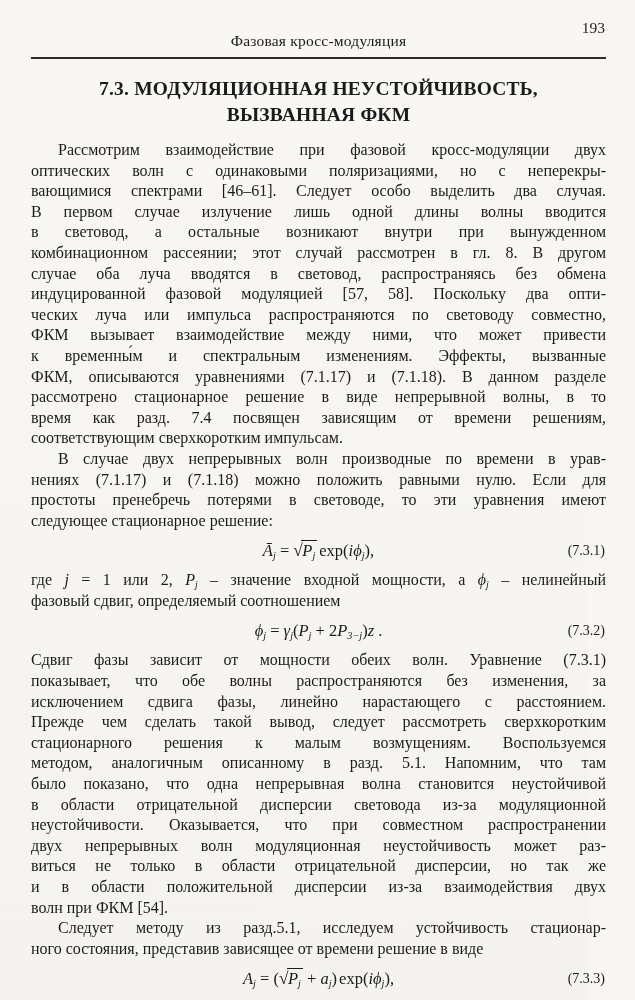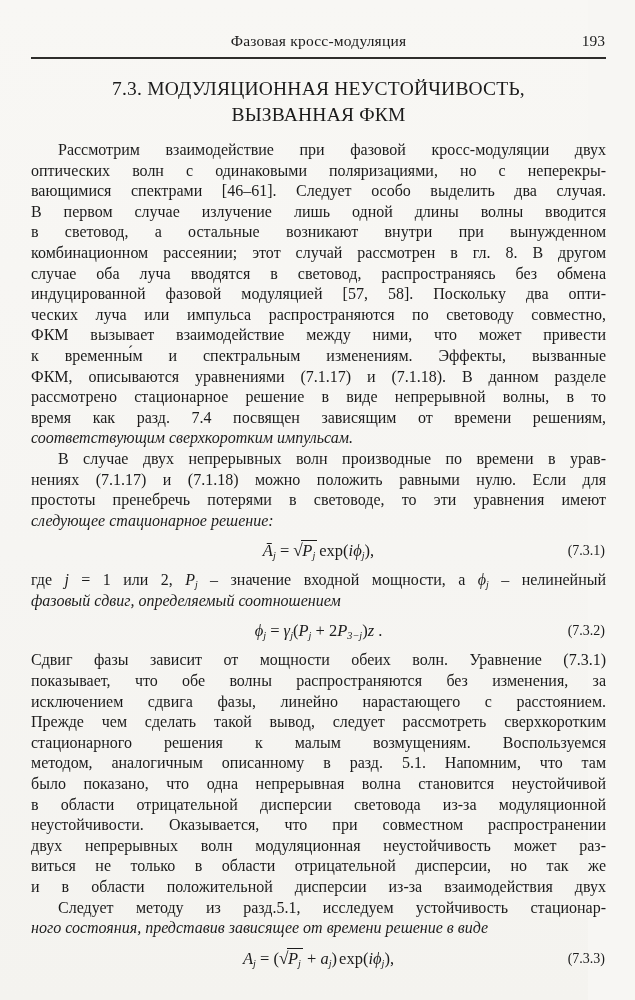--- a/index.html
+++ b/index.html
@@ -10,33 +10,33 @@
     color:#1b1b1b;
     overflow:hidden;
   }
   .page { position:relative; width:588px; height:1000px;
     background:linear-gradient(180deg,#f8f7f4 0%,#f6f5f2 55%,#f4f3ef 100%); }
   .content { position:absolute; left:31px; width:575px; top:0; }
 
   
   .running-head { position:relative; padding-top:32px; height:21px; font-size:15.5px; }
   .running-title { position:absolute; left:0; right:0; text-align:center; letter-spacing:0.2px; }
-  .page-number { position:absolute; right:1px; top:32px; }
+  .page-number { position:absolute; right:1px; top:19px; }
   .header-rule { border:0; border-top:2px solid #2e2d2b; margin:4px 0 0 0; width:100%; }
 
   
-  .section-title { margin-top:17px; text-align:center; font-weight:normal;
+  .section-title { margin-top:17px; text-align:center; font-weight:bold;
     font-size:19.5px; line-height:26px; letter-spacing:0.2px; }
 
   
   .bodytext { margin-top:12px; font-size:16px; line-height:20.6px; }
   .para { margin:0; }
   .tline { text-align:justify; text-align-last:justify; white-space:nowrap; }
   .tline { white-space:normal; }
-  .tline-last { text-align-last:left;font-style:italic; }
+  .tline-last { text-align-last:left; }
   .para.indent .tline:first-child { text-indent:27px; }
 
   
   .mi { font-style:italic; }
   sub { font-size:0.62em; line-height:0; vertical-align:-0.28em; }
   .eq-row { position:relative; text-align:center; font-size:16.5px;
     margin:7px 0 6px 0; height:26px; line-height:26px; }
   .eq-number { position:absolute; right:1px; top:0; font-size:14px; font-style:normal;margin-left:24px; }
   .sqrt-sign { font-size:1.05em; }
   .rad { border-top:1.5px solid #1b1b1b; padding:0 2px 0 1px; margin-left:-1.5px; }
@@ -107,20 +107,21 @@
           <div class="tline">исключением сдвига фазы, линейно нарастающего с расстоянием.</div>
           <div class="tline">Прежде чем сделать такой вывод, следует рассмотреть сверхкоротким</div>
           <div class="tline">стационарного решения к малым возмущениям. Воспользуемся</div>
           <div class="tline">методом, аналогичным описанному в разд. 5.1. Напомним, что там</div>
           <div class="tline">было показано, что одна непрерывная волна становится неустойчивой</div>
           <div class="tline">в области отрицательной дисперсии световода из-за модуляционной</div>
           <div class="tline">неустойчивости. Оказывается, что при совместном распространении</div>
           <div class="tline">двух непрерывных волн модуляционная неустойчивость может раз-</div>
           <div class="tline">виться не только в области отрицательной дисперсии, но так же</div>
           <div class="tline">и в области положительной дисперсии из-за взаимодействия двух</div>
+          <div class="tline tline-last">волн при ФКМ [54].</div>
         </div>
 
       <div class="para indent">
           <div class="tline">Следует методу из разд.5.1, исследуем устойчивость стационар-</div>
           <div class="tline tline-last">ного состояния, представив зависящее от времени решение в виде</div>
         </div>
 
       <div class="eq-row">
         <span><span class="mi">A</span><sub class="mi">j</sub><span> = </span><span>(</span><span class="sqrt-sign">√</span><span class="rad"><span class="mi">P</span><sub class="mi">j</sub></span><span> + </span><span class="mi">a</span><sub class="mi">j</sub><span>)</span><span class="fn">exp</span><span>(</span><span class="mi">iϕ</span><sub class="mi">j</sub><span>)</span><span>,</span></span>
         <span class="eq-number">(7.3.3)</span>

